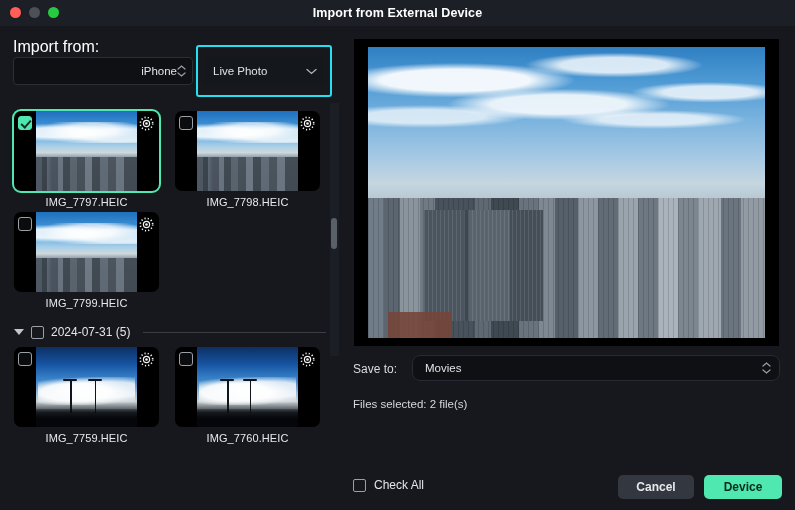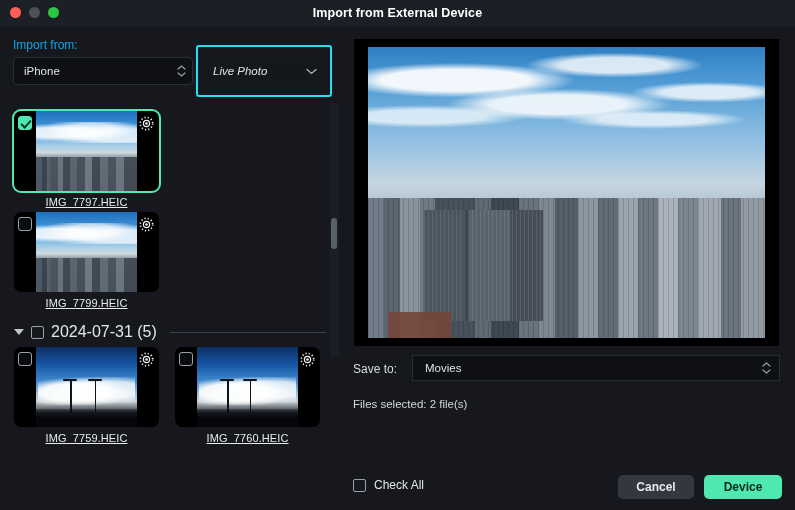--- a/index.html
+++ b/index.html
@@ -30,51 +30,51 @@
   .win-title {
     position: absolute; top: 0; left: 0; width: 795px; height: 26px;
     line-height: 26px; text-align: center;
     font-size: 12.5px; font-weight: bold; color: #ffffff;
     letter-spacing: 0.1px;
   }
 
   
   .import-label {
     position: absolute; left: 13px; top: 38px;
-    font-size: 12px; color: #0ea5e9;
+    font-size: 16px; color: #ffffff;
   }
   .select-device {
     position: absolute; left: 13px; top: 57px;
     width: 180px; height: 28px;
     background: #0e1014;
     border: 1px solid #2a2e36; border-radius: 4px;
     display: flex; align-items: center;
     padding: 0 6px 0 10px;
-    font-size: 11.5px; color: #dfe2e6;
+    font-size: 11.5px; color: #dfe2e6; text-align: right;
   }
   .select-device .val { flex: 1; }
   .stepper { display: flex; flex-direction: column; align-items: center; gap: 2px; }
   .stepper svg { display: block; }
 
   .annot-box {
     position: absolute; left: 196px; top: 45px;
     width: 136px; height: 52px;
     border: 2px solid #26dff0; border-radius: 3px;
     pointer-events: none;
   }
   .select-type {
     position: absolute; left: 203px; top: 57px;
     width: 122px; height: 28px;
     background: #14171c;
     border-radius: 4px;
     display: flex; align-items: center;
     padding: 0 8px 0 10px;
     font-size: 11.5px; color: #dfe2e6;
   }
-  .select-type .val { flex: 1; font-style: italic; }
+  .select-type .val { flex: 1; }
 
   
   .thumb-pane {
     position: absolute; left: 0; top: 103px;
     width: 340px; height: 407px;
     background: #16181d;
     overflow: hidden;
   }
   .grid { position: relative; padding: 8px 0 0 8px; }
   .group-row {
@@ -84,24 +84,24 @@
     height: 18px;
   }
   .caret { width: 0; height: 0;
     border-left: 5px solid transparent; border-right: 5px solid transparent;
     border-top: 6px solid #c3c7cc; }
   .cbx {
     width: 13px; height: 13px; border-radius: 2px;
     border: 1.4px solid #9aa0a7; background: transparent;
     display: inline-block; flex: none;
   }
-  .group-label { font-size: 16px; color: #e2e5e9; white-space: nowrap; }
+  .group-label { font-size: 12px; color: #e2e5e9; white-space: nowrap; }
   .group-rule { flex: 1; height: 1px; background: #3a3f47; margin-left: 6px; }
 
-  .row { display: flex; gap: 16px; margin-left: 6px; text-decoration: underline; }
+  .row { display: flex; gap: 16px; margin-left: 6px; }
   .cell { width: 145px; margin-bottom: 4px; }
   .thumb {
     position: relative;
     width: 145px; height: 80px;
     border-radius: 7px;
     background: #000;
     overflow: hidden;
   }
   .thumb.selected { outline: 2px solid #4ee8b0; outline-offset: 0px; }
   .photo {
@@ -268,21 +268,21 @@
   }
 
   .saveto-label {
     position: absolute; left: 13px; top: 336px;
     font-size: 12px; color: #d8dbdf;
   }
   .select-save {
     position: absolute; left: 72px; top: 329px;
     width: 368px; height: 26px;
     background: #0e1014;
-    border: 1px solid #272b33; border-radius: 0;
+    border: 1px solid #272b33; border-radius: 8px;
     display: flex; align-items: center;
     padding: 0 8px 0 12px;
     font-size: 11.5px; color: #dfe2e6;
   }
   .select-save .val { flex: 1; }
 
   .files-sel {
     position: absolute; left: 13px; top: 372px;
     font-size: 11.5px; color: #d4d8dc;
   }
@@ -363,20 +363,36 @@
               <svg width="17" height="17" viewBox="0 0 17 17">
                 <circle cx="8.5" cy="8.5" r="3.1" fill="none" stroke="#f2f4f6" stroke-width="1.2"></circle>
                 <circle cx="8.5" cy="8.5" r="1.3" fill="#f2f4f6"></circle>
                 <circle cx="8.5" cy="8.5" r="6.2" fill="none" stroke="#f2f4f6" stroke-width="1.6" stroke-dasharray="1.2 2.1"></circle>
               </svg>
             </span>
           </div>
           <div class="fname">IMG_7797.HEIC</div>
         </div>
 
+        <div class="cell">
+          <div class="thumb">
+            <div class="photo">
+                <div class="ph-city"></div>
+              </div>
+            <span class="tcbx"></span>
+            <span class="live-badge">
+              <svg width="17" height="17" viewBox="0 0 17 17">
+                <circle cx="8.5" cy="8.5" r="3.1" fill="none" stroke="#f2f4f6" stroke-width="1.2"></circle>
+                <circle cx="8.5" cy="8.5" r="1.3" fill="#f2f4f6"></circle>
+                <circle cx="8.5" cy="8.5" r="6.2" fill="none" stroke="#f2f4f6" stroke-width="1.6" stroke-dasharray="1.2 2.1"></circle>
+              </svg>
+            </span>
+          </div>
+          <div class="fname">IMG_7798.HEIC</div>
+        </div>
       </div>
 
       <div class="row">
         <div class="cell">
           <div class="thumb">
             <div class="photo">
                 <div class="ph-city"></div>
               </div>
             <span class="tcbx"></span>
             <span class="live-badge">

